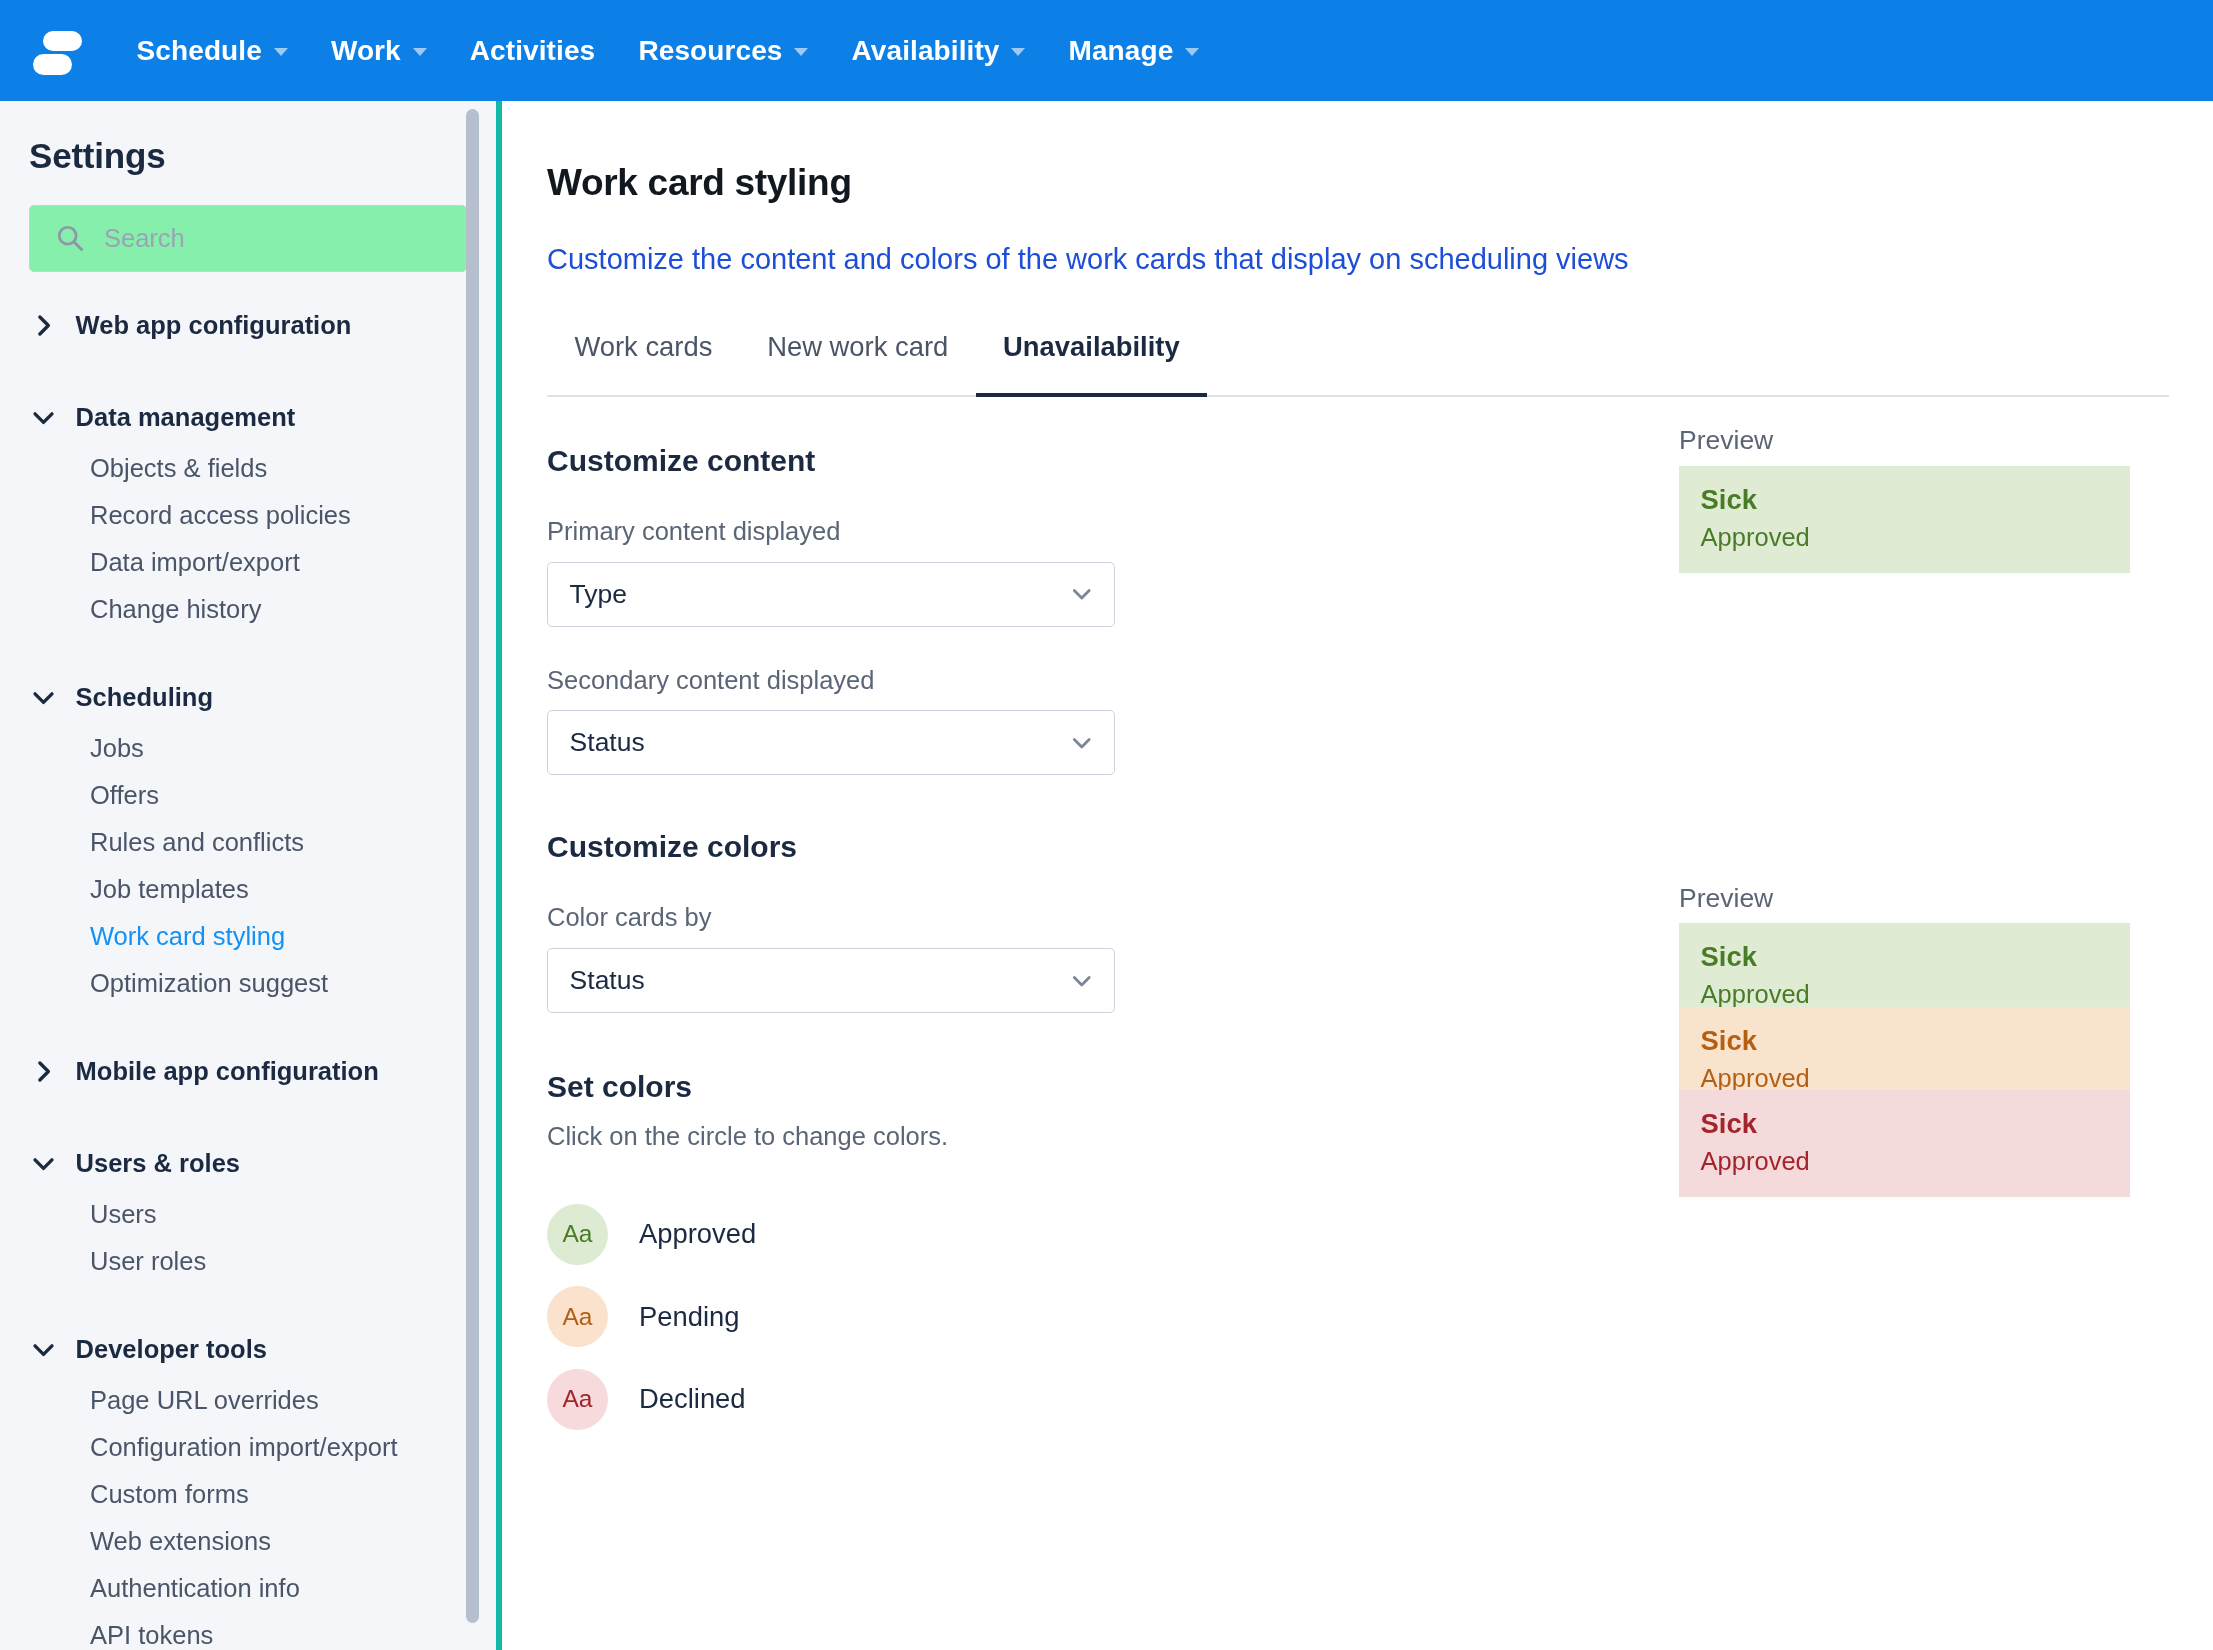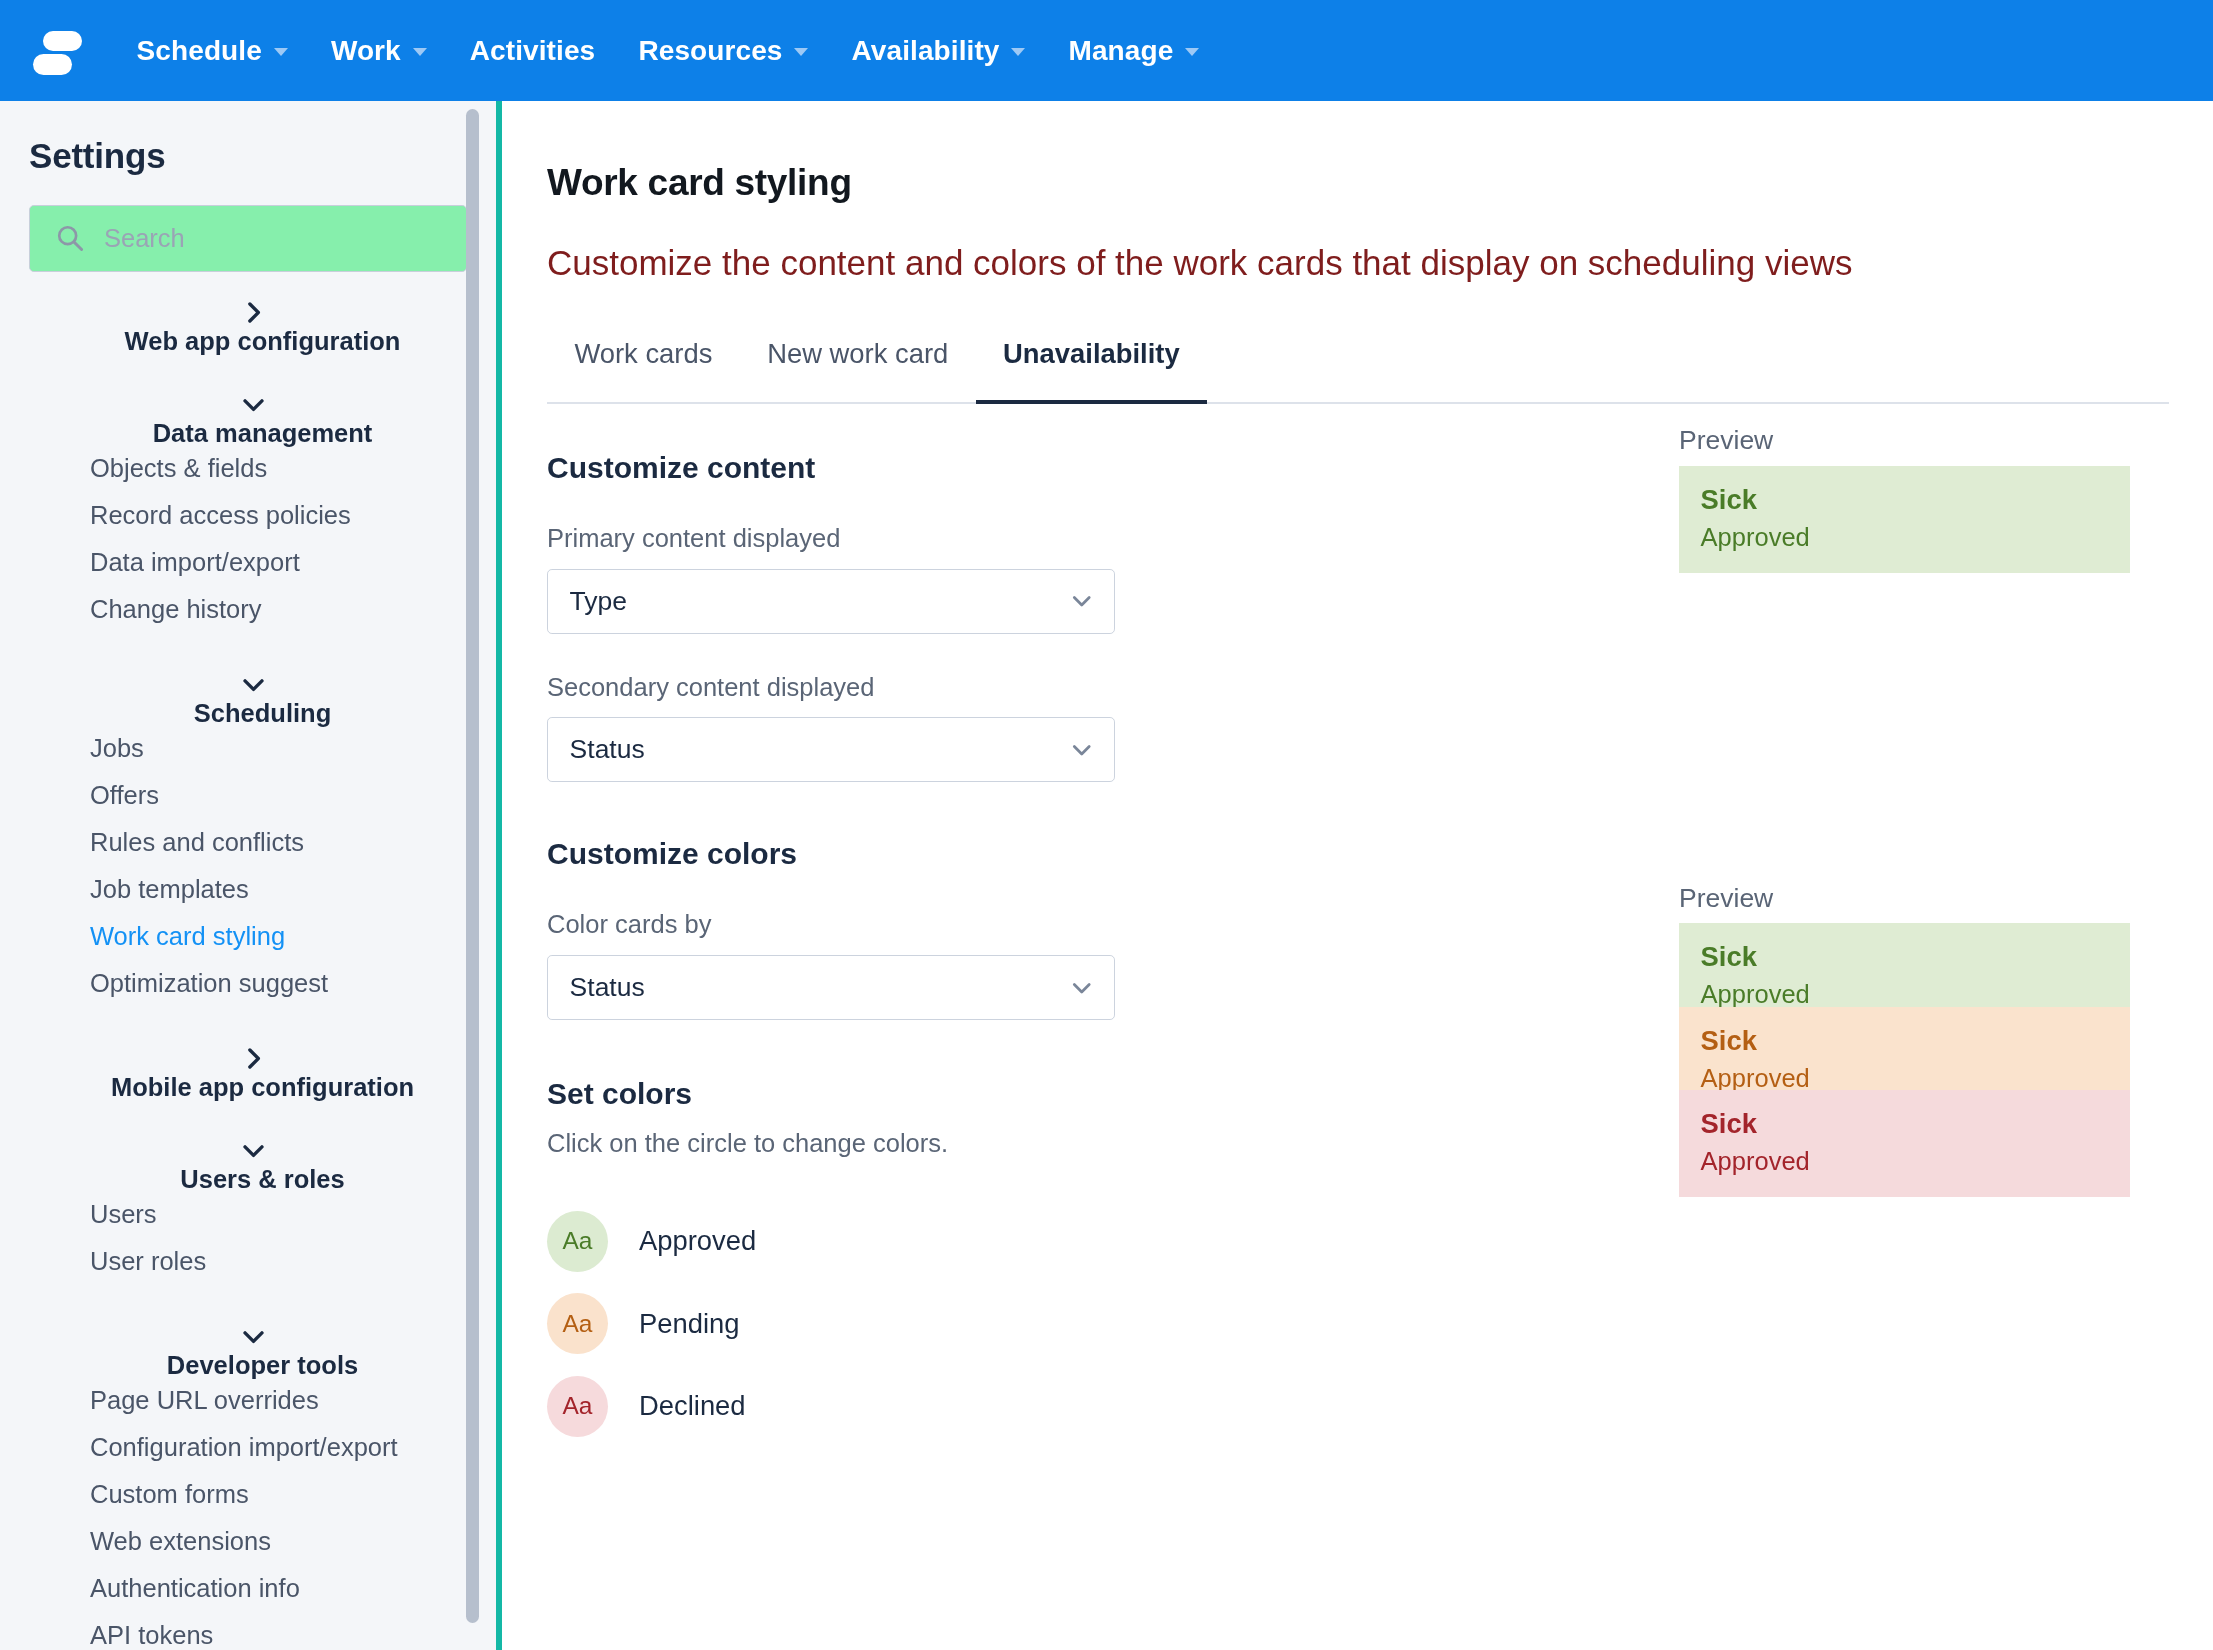--- a/index.html
+++ b/index.html
@@ -108,21 +108,20 @@
     pointer-events: none;
   }
 
   .navlist { margin-top: 25.5px; }
   .group-head {
     display: flex;
     align-items: center;
     height: 55px;
     padding-left: 29px;
     cursor: pointer;
-    flex-direction: column;
   }
   .group-head .chev {
     width: 29px;
     height: 29px;
     margin-right: 17.6px;
     flex: 0 0 auto;
     display: flex;
     align-items: center;
     justify-content: center;
   }
@@ -166,22 +165,22 @@
     overflow: hidden;
   }
   .page-title {
     font-size: 37px;
     font-weight: bold;
     color: #12181f;
     padding: 61px 0 0 44px;
     letter-spacing: -0.3px;
   }
   .page-sub {
-    font-size: 35px;
-    color: #7f1d1d;
+    font-size: 29px;
+    color: #1d4ed8;
     padding: 39px 0 0 44px;
   }
 
   .tabs {
     margin: 55px 44px 0 44px;
     border-bottom: 2px solid #dde2ea;
     display: flex;
     gap: 0;
     height: 66px;
   }

